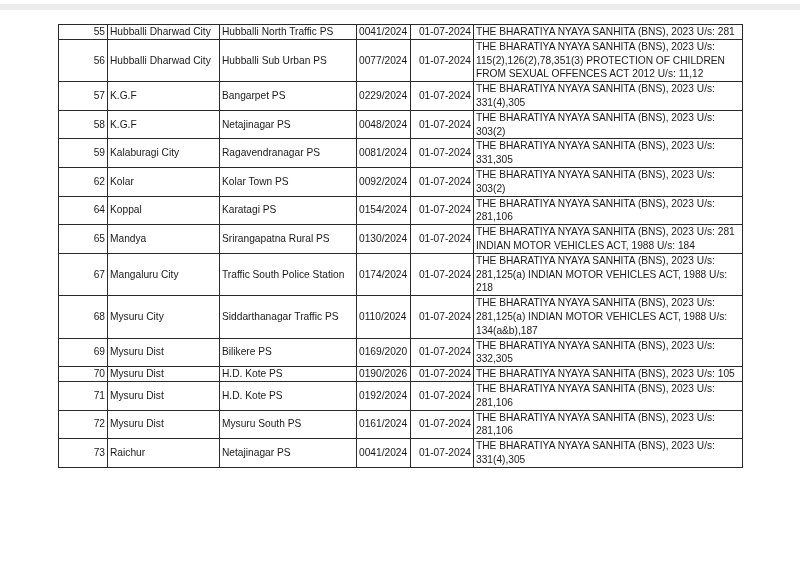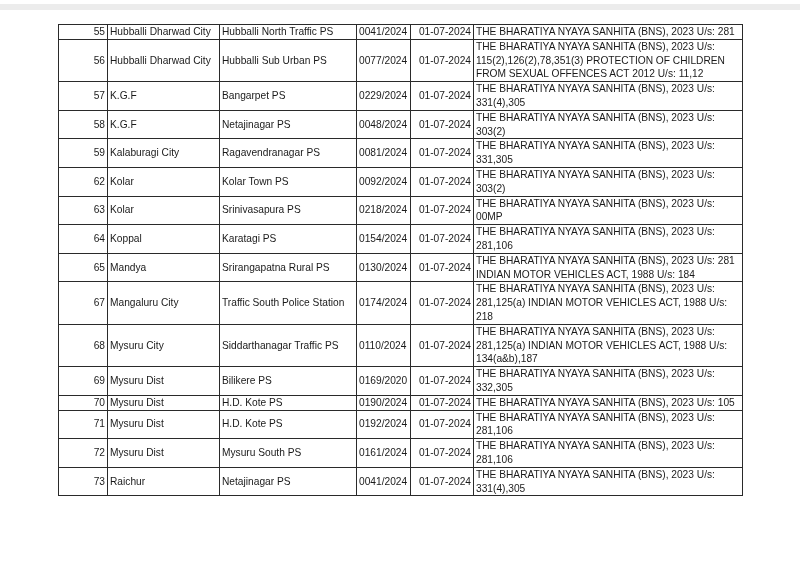--- a/index.html
+++ b/index.html
@@ -108,28 +108,20 @@
       </tr>
       <tr>
         <td class="sl">62</td>
         <td class="unit">Kolar</td>
         <td class="ps">Kolar Town PS</td>
         <td class="fir">0092/2024</td>
         <td class="date">01-07-2024</td>
         <td class="sections">THE BHARATIYA NYAYA SANHITA (BNS), 2023 U/s: 303(2)</td>
       </tr>
       <tr>
-        <td class="sl">63</td>
-        <td class="unit">Kolar</td>
-        <td class="ps">Srinivasapura PS</td>
-        <td class="fir">0218/2024</td>
-        <td class="date">01-07-2024</td>
-        <td class="sections">THE BHARATIYA NYAYA SANHITA (BNS), 2023 U/s: 00MP</td>
-      </tr>
-      <tr>
         <td class="sl">64</td>
         <td class="unit">Koppal</td>
         <td class="ps">Karatagi PS</td>
         <td class="fir">0154/2024</td>
         <td class="date">01-07-2024</td>
         <td class="sections">THE BHARATIYA NYAYA SANHITA (BNS), 2023 U/s: 281,106</td>
       </tr>
       <tr>
         <td class="sl">65</td>
         <td class="unit">Mandya</td>
@@ -159,21 +151,21 @@
         <td class="unit">Mysuru Dist</td>
         <td class="ps">Bilikere PS</td>
         <td class="fir">0169/2020</td>
         <td class="date">01-07-2024</td>
         <td class="sections">THE BHARATIYA NYAYA SANHITA (BNS), 2023 U/s: 332,305</td>
       </tr>
       <tr>
         <td class="sl">70</td>
         <td class="unit">Mysuru Dist</td>
         <td class="ps">H.D. Kote PS</td>
-        <td class="fir">0190/2024</td>
+        <td class="fir">0190/2026</td>
         <td class="date">01-07-2024</td>
         <td class="sections">THE BHARATIYA NYAYA SANHITA (BNS), 2023 U/s: 105</td>
       </tr>
       <tr>
         <td class="sl">71</td>
         <td class="unit">Mysuru Dist</td>
         <td class="ps">H.D. Kote PS</td>
         <td class="fir">0192/2024</td>
         <td class="date">01-07-2024</td>
         <td class="sections">THE BHARATIYA NYAYA SANHITA (BNS), 2023 U/s: 281,106</td>

